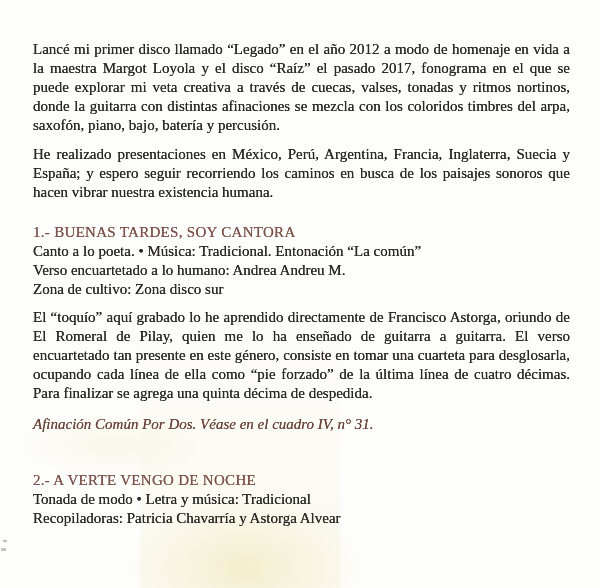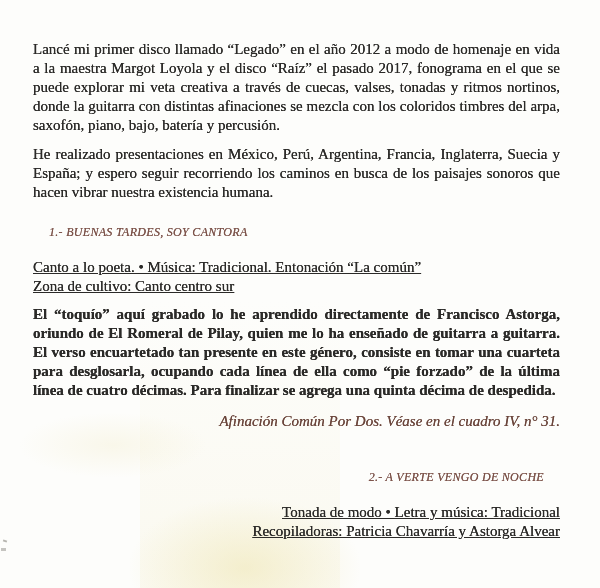--- a/index.html
+++ b/index.html
@@ -42,60 +42,55 @@
     z-index: 0;
   }
   .speck-1 { left: 3px; top: 540px; width: 4px; height: 2px; transform: rotate(20deg); opacity: 0.7; }
   .speck-2 { left: 1px; top: 548px; width: 5px; height: 3px; opacity: 0.55; }
   .text-layer {
     position: relative;
     z-index: 1;
     box-sizing: border-box;
     width: 100%;
     height: 100%;
-    padding: 40px 40px 0 33px;
+    padding: 40px 30px 0 33px;
   }
   .para {
     margin: 0 0 10px 0;
     text-align: justify;
     text-shadow: 0 0 0.4px currentColor;
   }
   .para-intro-2 { margin-bottom: 21px; }
   .song-heading {
-    margin: 16px;
-    font-size: 12px;
+    margin: 0;
+    font-size: 15px;
     font-weight: 400;
     line-height: 19px;
     letter-spacing: 0.3px;
     color: var(--heading, #7d544b);
     text-shadow: 0 0 0.4px currentColor;
-    font-style: italic;
   }
   .details {
     margin: 0 0 9px 0;
   }
   .detail-line {
     line-height: 19px;
     text-shadow: 0 0 0.4px currentColor;
-    text-decoration: underline;
   }
   .description {
     margin: 0 0 12px 0;
-    font-weight: bold;
   }
   .tuning-note {
     margin: 0;
     font-style: italic;
     color: var(--note, #6b463c);
     text-shadow: 0 0 0.4px currentColor;
-    text-align: right;
   }
   .song-entry-2 {
     margin-top: 37px;
-    text-align: right;
   }
 </style>
 </head>
 <body>
 
 <div class="page">
 
   <div class="stain stain-column"></div>
   <div class="stain stain-mid"></div>
   <div class="stain stain-bottom"></div>
@@ -105,21 +100,22 @@
   <div class="text-layer">
 
     <p class="para para-intro-1">Lancé mi primer disco llamado “Legado” en el año 2012 a modo de homenaje en vida a la maestra Margot Loyola y el disco “Raíz” el pasado 2017, fonograma en el que se puede explorar mi veta creativa a través de cuecas, valses, tonadas y ritmos nortinos, donde la guitarra con distintas afinaciones se mezcla con los coloridos timbres del arpa, saxofón, piano, bajo, batería y percusión.</p>
 
     <p class="para para-intro-2">He realizado presentaciones en México, Perú, Argentina, Francia, Inglaterra, Suecia y España; y espero seguir recorriendo los caminos en busca de los paisajes sonoros que hacen vibrar nuestra existencia humana.</p>
 
     <section class="song-entry song-entry-1">
       <h2 class="song-heading">1.- BUENAS TARDES, SOY CANTORA</h2>
       <div class="details">
         <div class="detail-line">Canto a lo poeta. • Música: Tradicional. Entonación “La común”</div>
-        <div class="detail-line">Zona de cultivo: Canto centro sur</div>
+        <div class="detail-line">Verso encuartetado a lo humano: Andrea Andreu M.</div>
+        <div class="detail-line">Zona de cultivo: Zona disco sur</div>
       </div>
       <p class="para description">El “toquío” aquí grabado lo he aprendido directamente de Francisco Astorga, oriundo de El Romeral de Pilay, quien me lo ha enseñado de guitarra a guitarra. El verso encuartetado tan presente en este género, consiste en tomar una cuarteta para desglosarla, ocupando cada línea de ella como “pie forzado” de la última línea de cuatro décimas. Para finalizar se agrega una quinta décima de despedida.</p>
       <p class="tuning-note">Afinación Común Por Dos. Véase en el cuadro IV, n° 31.</p>
     </section>
 
     <section class="song-entry song-entry-2">
       <h2 class="song-heading">2.- A VERTE VENGO DE NOCHE</h2>
       <div class="details">
         <div class="detail-line">Tonada de modo • Letra y música: Tradicional</div>
         <div class="detail-line">Recopiladoras: Patricia Chavarría y Astorga Alvear</div>

